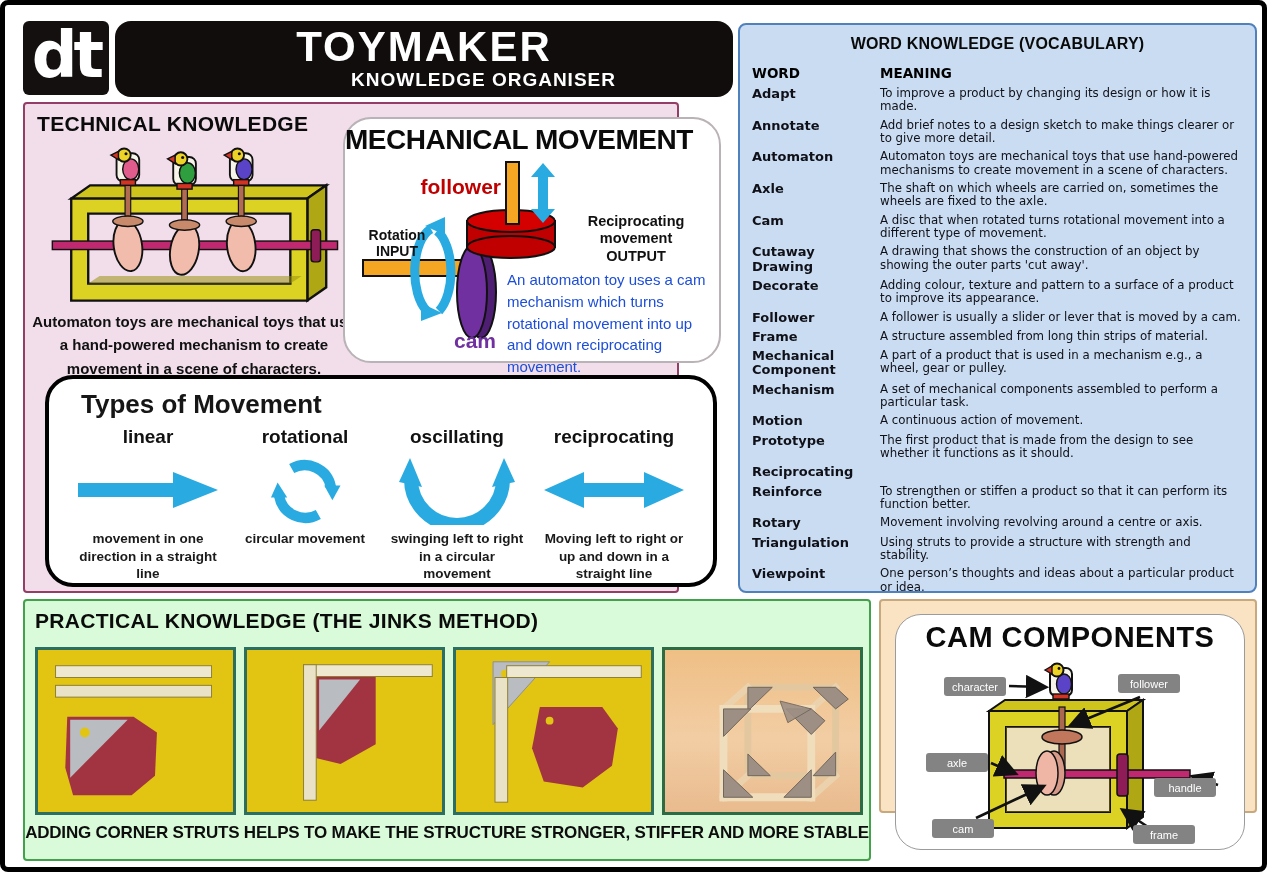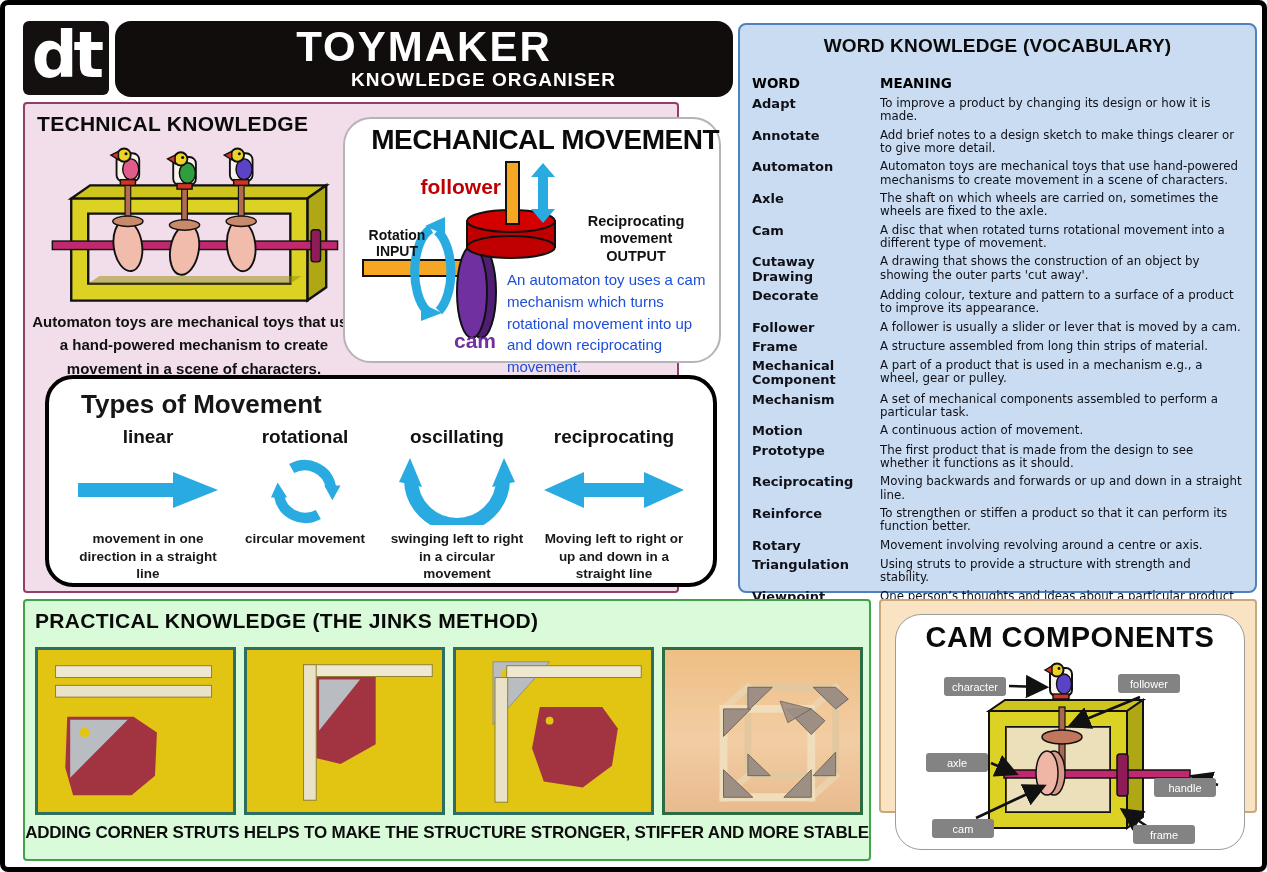--- a/index.html
+++ b/index.html
@@ -35,21 +35,21 @@
   .automaton-svg { position: absolute; left: 10px; top: 36px; width: 318px; height: 170px; }
   .tech-caption {
     position: absolute; left: 6px; top: 206px; width: 326px; text-align: center;
     font-size: 15px; font-weight: bold; line-height: 1.55; color: #111;
   }
   
   .mech-box {
     position: absolute; left: 318px; top: 13px; width: 378px; height: 246px;
     background: #fff; border: 2px solid #b9b2b6; border-radius: 28px;
   }
-  .mech-title { text-align: right; font-size: 28px; font-weight: 900; letter-spacing: -0.5px; margin-top: 5px; color: #0b0b0b; }
+  .mech-title { text-align: left; font-size: 28px; font-weight: 900; letter-spacing: -0.5px; margin-top: 5px; color: #0b0b0b; }
   .mech-svg { position: absolute; left: 0; top: 0; width: 378px; height: 246px; }
   .mech-label { position: absolute; font-weight: bold; color: #111; }
   .lbl-follower { left: 58px; top: 56px; width: 98px; text-align: right; color: #C00000; font-size: 21px; }
   .lbl-rotation { left: 12px; top: 108px; width: 80px; text-align: center; font-size: 14px; line-height: 1.15; white-space: pre-line; }
   .lbl-output   { left: 208px; top: 94px; width: 166px; text-align: center; font-size: 14.5px; line-height: 1.2; white-space: pre-line; }
   .lbl-cam      { left: 102px; top: 210px; width: 56px; text-align: center; color: #7030A0; font-size: 21px; }
   .mech-desc {
     position: absolute; left: 162px; top: 150px; width: 210px;
     font-size: 15px; line-height: 1.45; color: #1d4ed8;
   }
@@ -58,21 +58,21 @@
     position: absolute; left: 20px; top: 271px; width: 672px; height: 212px;
     background: #fff; border: 4px solid #000; border-radius: 28px; padding: 10px 18px 8px 18px;
   }
   .types-title { font-size: 26px; font-weight: 900; color: #161616; padding-left: 14px; }
   .types-row { display: flex; margin-top: 6px; }
   .type-col { flex: 1; text-align: center; padding: 0 6px; }
   .type-label { font-size: 19px; font-weight: 800; color: #111; margin-bottom: 6px; }
   .type-arrow { height: 72px; display: flex; align-items: center; justify-content: center; }
   .type-desc { font-size: 13.5px; font-weight: 600; color: #1a1a1a; line-height: 1.3; margin-top: 4px; }
   
-  .vocab-title { text-align: center; font-size: 19px; font-weight: 900; color: #0a0a0a; margin-bottom: 18px; letter-spacing: 0.2px; }
+  .vocab-title { text-align: center; font-size: 16px; font-weight: 900; color: #0a0a0a; margin-bottom: 12px; letter-spacing: 0.2px; }
   .vhead, .vrow { display: grid; grid-template-columns: 128px 1fr; }
   .vhead { margin-bottom: 6px; font-family: "DejaVu Sans", sans-serif; font-weight: bold; font-size: 13.5px; }
   .vrows { display: flex; flex-direction: column; gap: 5px; font-family: "DejaVu Sans", sans-serif; }
   .vword { font-weight: bold; font-size: 13px; line-height: 1.1; color: #101018; }
   .vmeaning { font-size: 11.8px; line-height: 1.13; color: #101018; }
   
   .photo-row { position: absolute; left: 10px; top: 46px; width: 828px; display: flex; gap: 8px; }
   .photo { flex: 1; height: 168px; border: 3px solid #2C6E60; background: #E2C513; }
   .photo svg { width: 100%; height: 100%; display: block; }
   .photo-4 { border-color: #2D6B45; }
@@ -298,21 +298,20 @@
         <div class="vrow">
           <div class="vword">Motion</div>
           <div class="vmeaning">A continuous action of movement.</div>
         </div>
         <div class="vrow">
           <div class="vword">Prototype</div>
           <div class="vmeaning">The first product that is made from the design to see whether it functions as it should.</div>
         </div>
         <div class="vrow">
           <div class="vword">Reciprocating</div>
-          <div class="vmeaning">Moving backwards and forwards or up and down in a straight line.</div>
         </div>
         <div class="vrow">
           <div class="vword">Reinforce</div>
           <div class="vmeaning">To strengthen or stiffen a product so that it can perform its function better.</div>
         </div>
         <div class="vrow">
           <div class="vword">Rotary</div>
           <div class="vmeaning">Movement involving revolving around a centre or axis.</div>
         </div>
         <div class="vrow">

